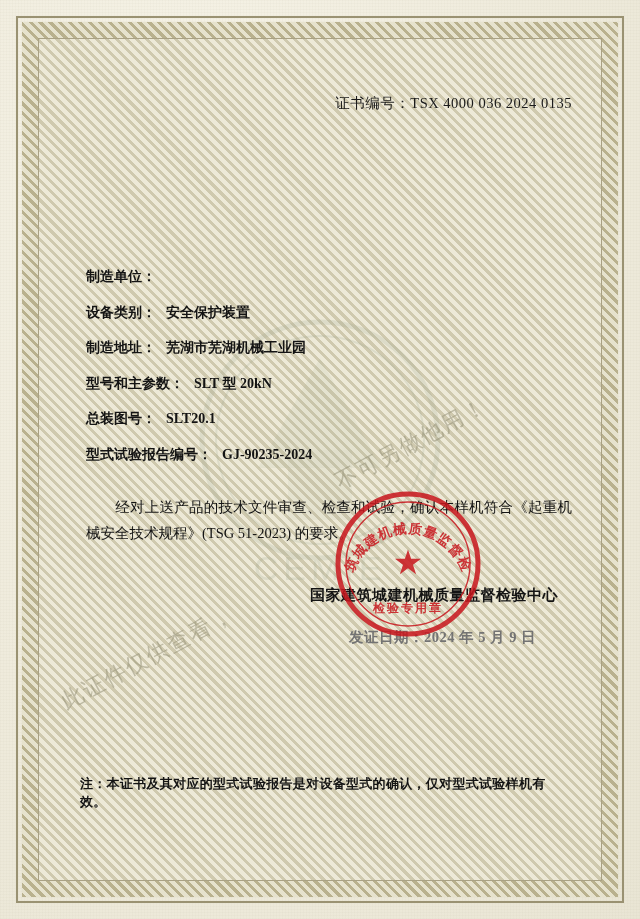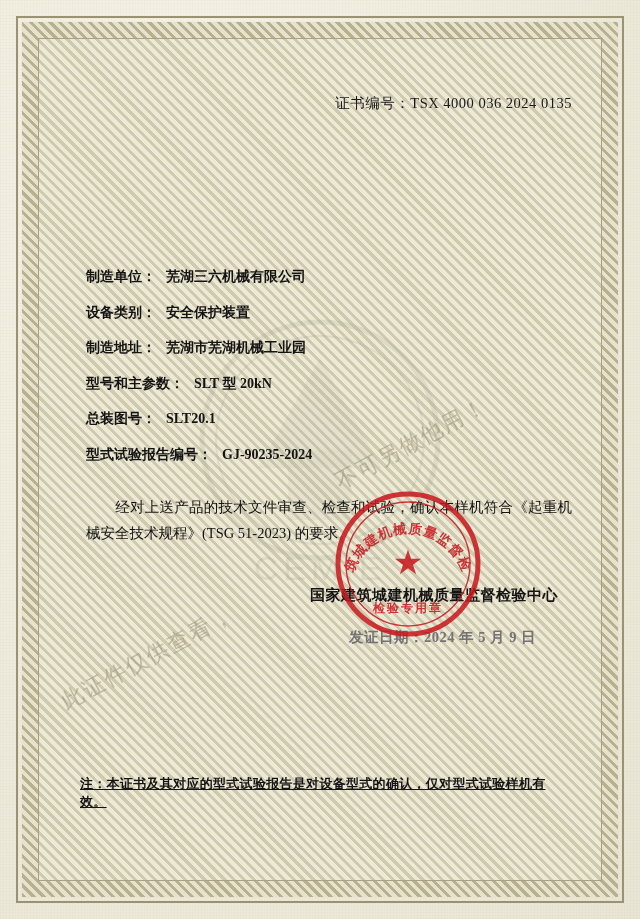--- a/index.html
+++ b/index.html
@@ -206,21 +206,20 @@
 
   .note {
     position: absolute;
     left: 24px;
     right: 12px;
     bottom: 52px;
     font-size: 13px;
     color: #141414;
     font-weight: bold;
     letter-spacing: 0.3px;
-    text-decoration: underline;
   }
 </style>
 </head>
 <body>
 
 <div class="certificate">
 
   <div class="paper-texture"></div>
 
   <div class="frame-outer"></div>
@@ -247,21 +246,20 @@
   <div class="content">
 
     <div class="cert-number">
       <span>证书编号：</span><span>TSX 4000 036 2024 0135</span>
     </div>
 
 
     <div class="fields">
       <div class="field-row">
         <span class="field-label">制造单位：</span>
-        <span class="field-value">芜湖三六机械有限公司</span>
       </div>
       <div class="field-row">
         <span class="field-label">设备类别：</span>
         <span class="field-value">安全保护装置</span>
       </div>
       <div class="field-row">
         <span class="field-label">制造地址：</span>
         <span class="field-value">芜湖市芜湖机械工业园</span>
       </div>
       <div class="field-row">

